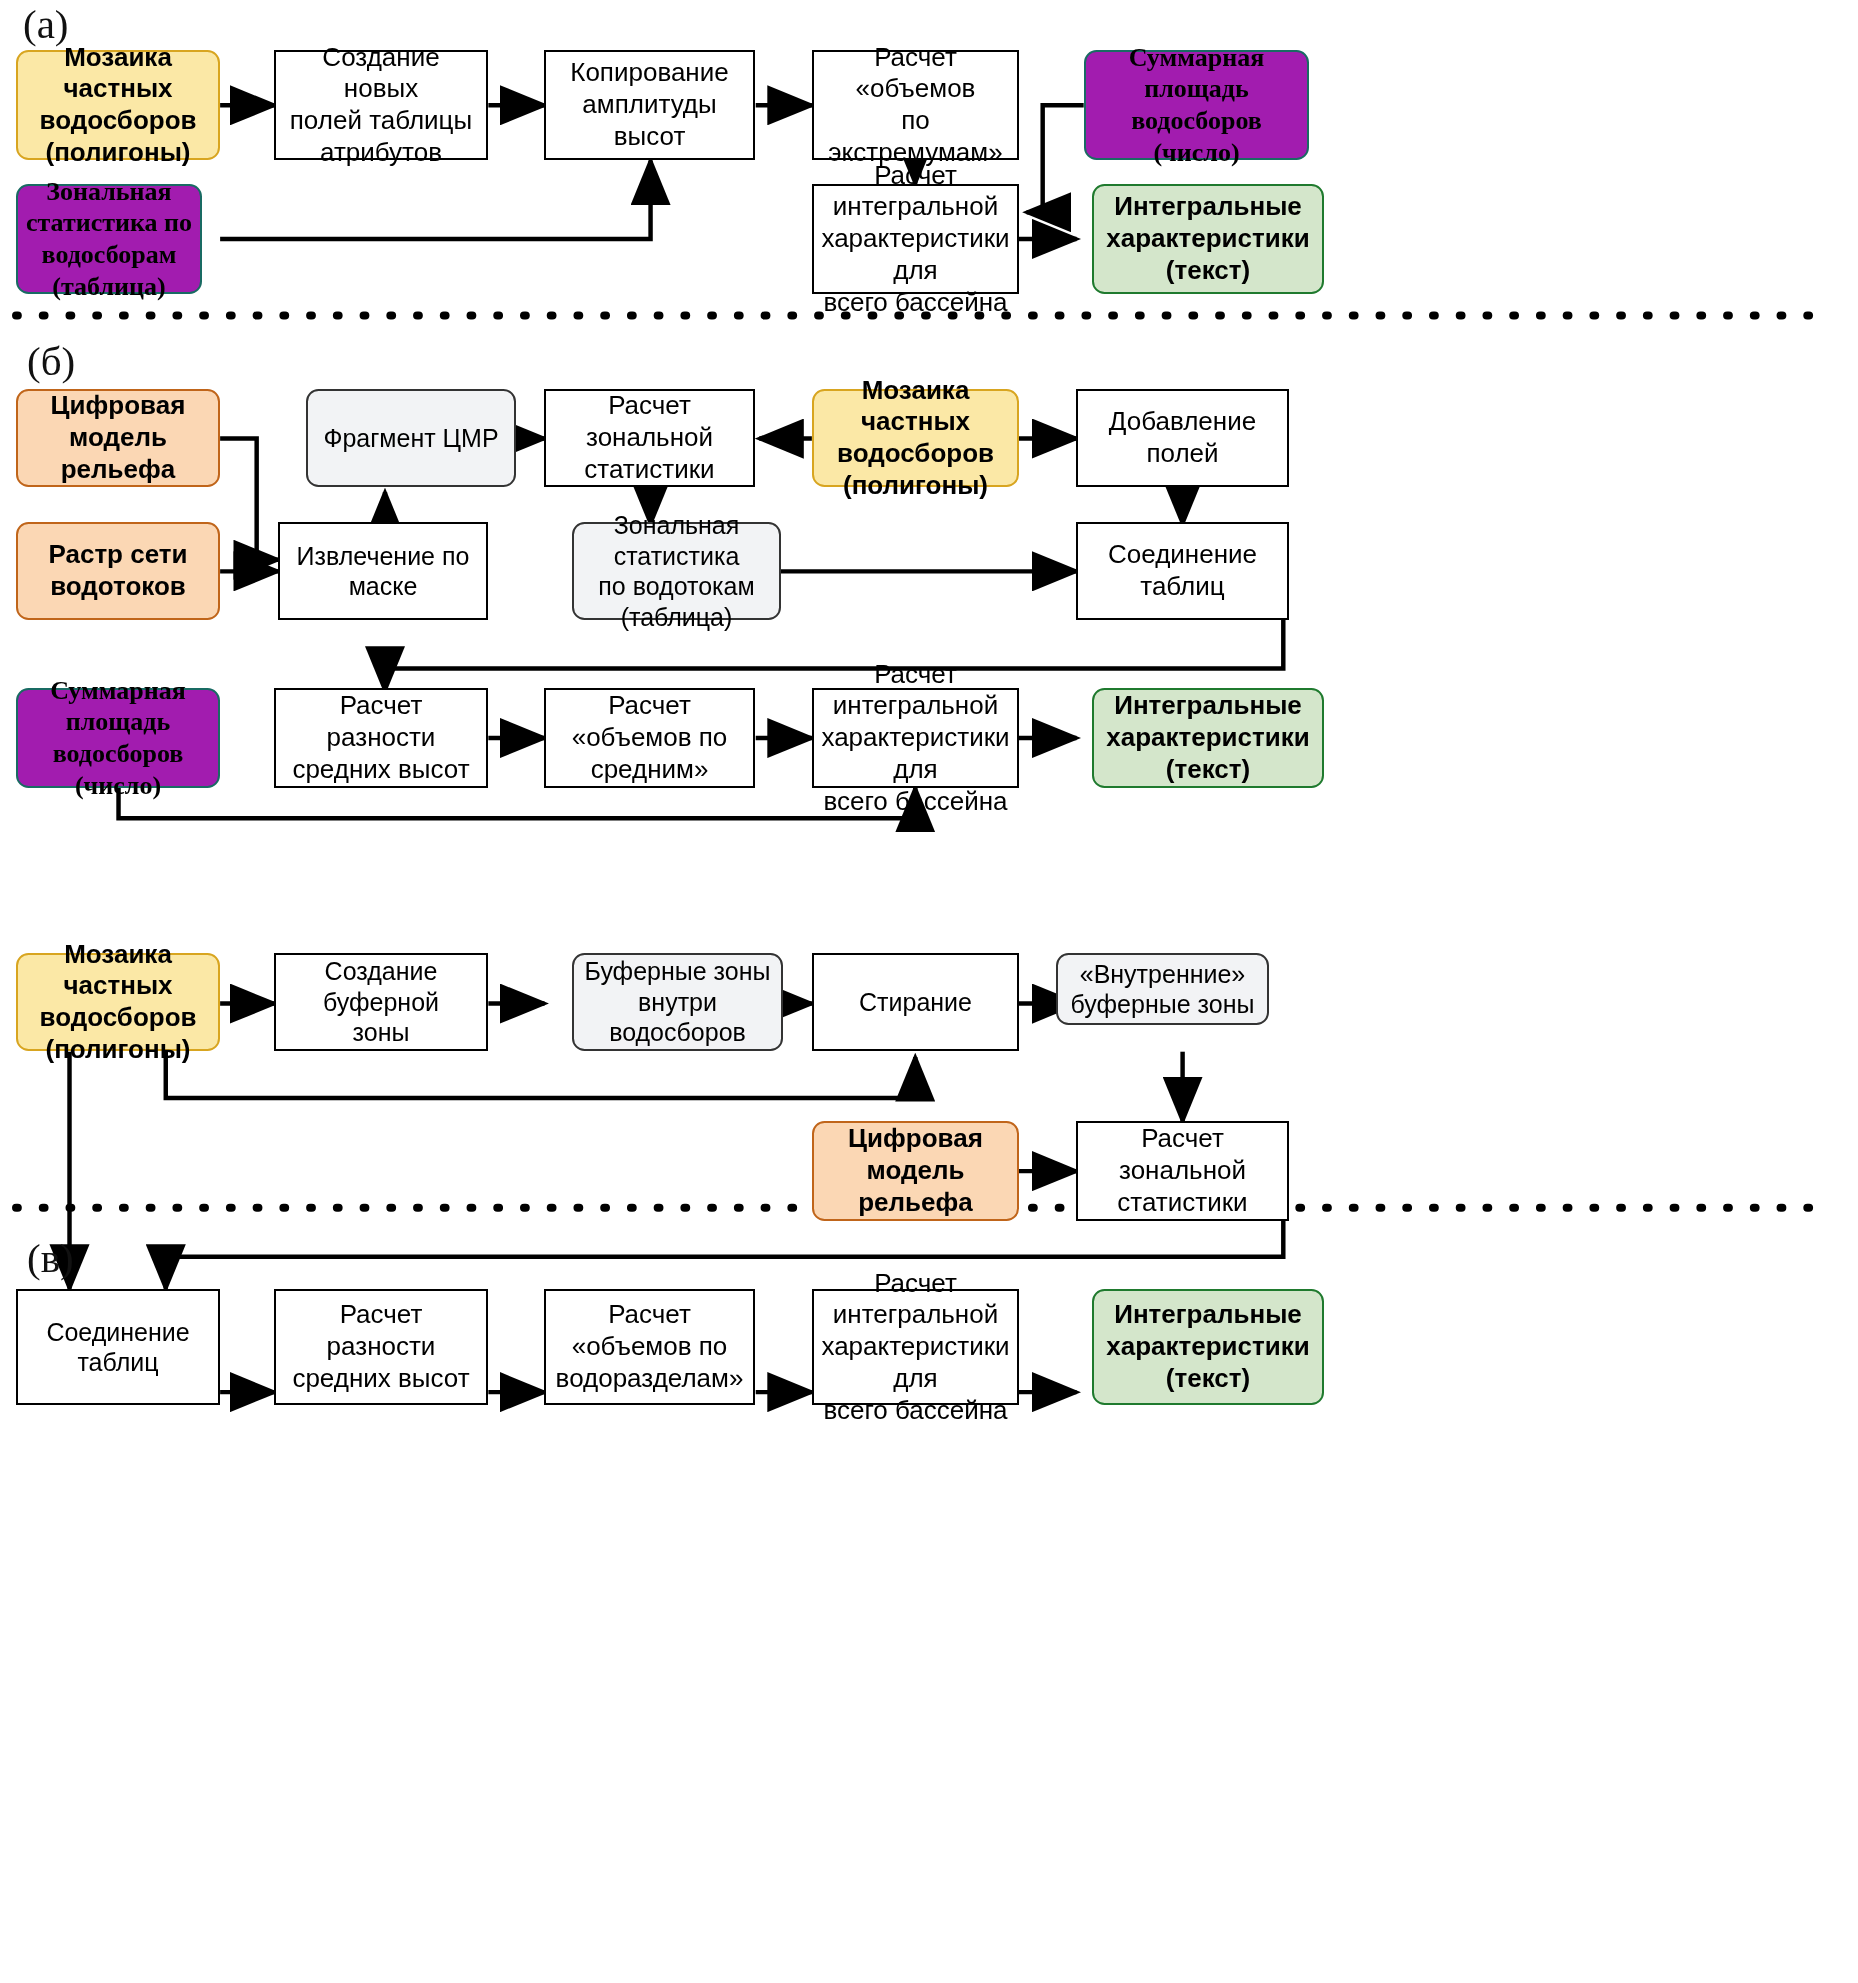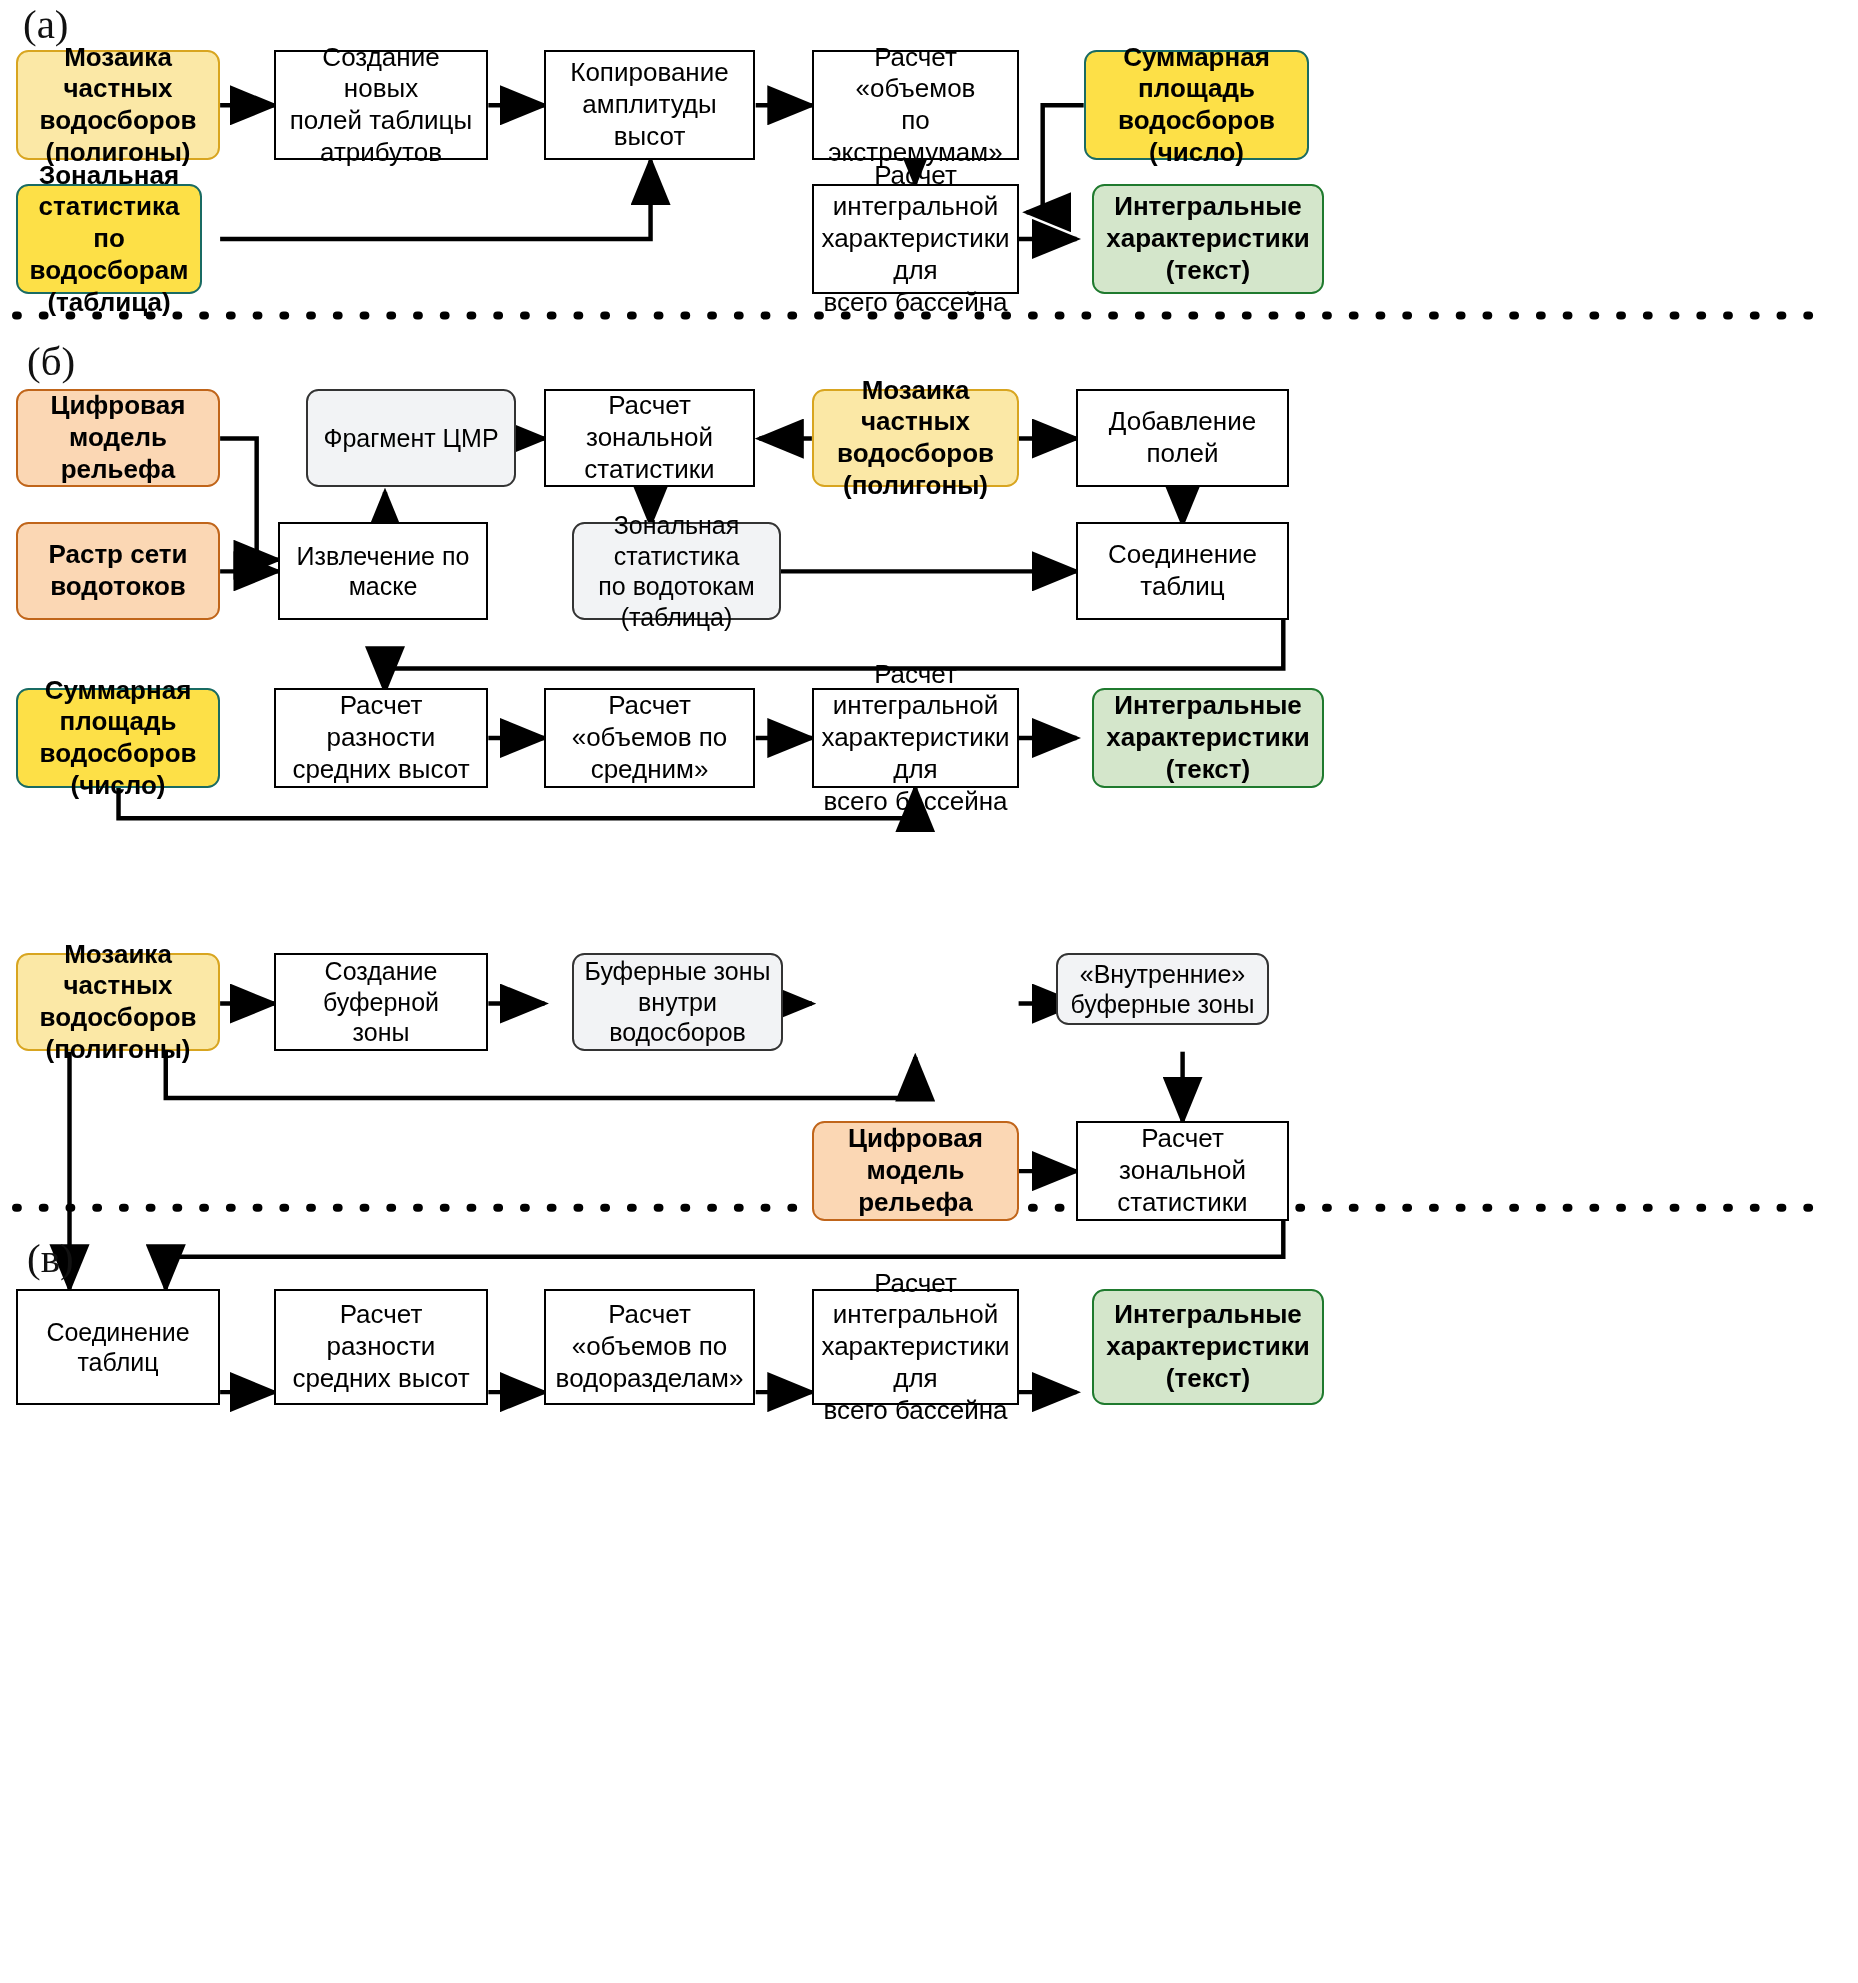--- a/index.html
+++ b/index.html
@@ -11,21 +11,21 @@
   }
   .node{
     position:absolute;box-sizing:border-box;display:flex;align-items:center;
     justify-content:center;text-align:center;line-height:1.22;color:#000;
     font-family:"Liberation Sans",sans-serif;padding:3.6px 7.1px;
   }
   .node span{display:block;width:100%;}
   .proc{background:#ffffff;border:2.7px solid #000;border-radius:0;}
   .store{border-radius:12.5px;}
   .yellow{background:#fbe8a6;border:2.7px solid #d8a520;}
-  .teal{background:#fde047;border:2.7px solid #196b63;}
+  .teal{background:#a21caf;border:2.7px solid #196b63;font-family:Liberation Serif, serif;}
   .green{background:#d4e6cb;border:2.7px solid #1f7a2e;margin-left:16px;}
   .orange{background:#fbd7b4;border:2.7px solid #c0651a;}
   .grey{background:#f2f3f5;border:2.7px solid #333;margin-left:28px;}
   .f28{font-size:25px;}
   .f29{font-size:26px;}
   .bold{font-weight:700;justify-content:flex-end;}
 </style>
 </head>
 <body>
 
@@ -182,20 +182,23 @@
     </div>
 
   <div class="node proc f28" style="left:274px;top:953px;width:214px;height:98px;">
     <span>Создание буферной<br>зоны</span>
     </div>
 
   <div class="node store grey f28" style="left:544px;top:953px;width:211px;height:98px;">
     <span>Буферные зоны<br>внутри водосборов</span>
     </div>
 
+  <div class="node proc f28" style="left:812px;top:953px;width:207px;height:98px;">
+    <span>Стирание</span>
+    </div>
 
   <div class="node store grey f28" style="left:1028px;top:953px;width:213px;height:72px;">
     <span>«Внутренние»<br>буферные зоны</span>
     </div>
 
   <div class="node store orange f29 bold" style="left:812px;top:1121px;width:207px;height:100px;">
     <span>Цифровая модель<br>рельефа</span>
     </div>
 
   <div class="node proc f29" style="left:1076px;top:1121px;width:213px;height:100px;">

